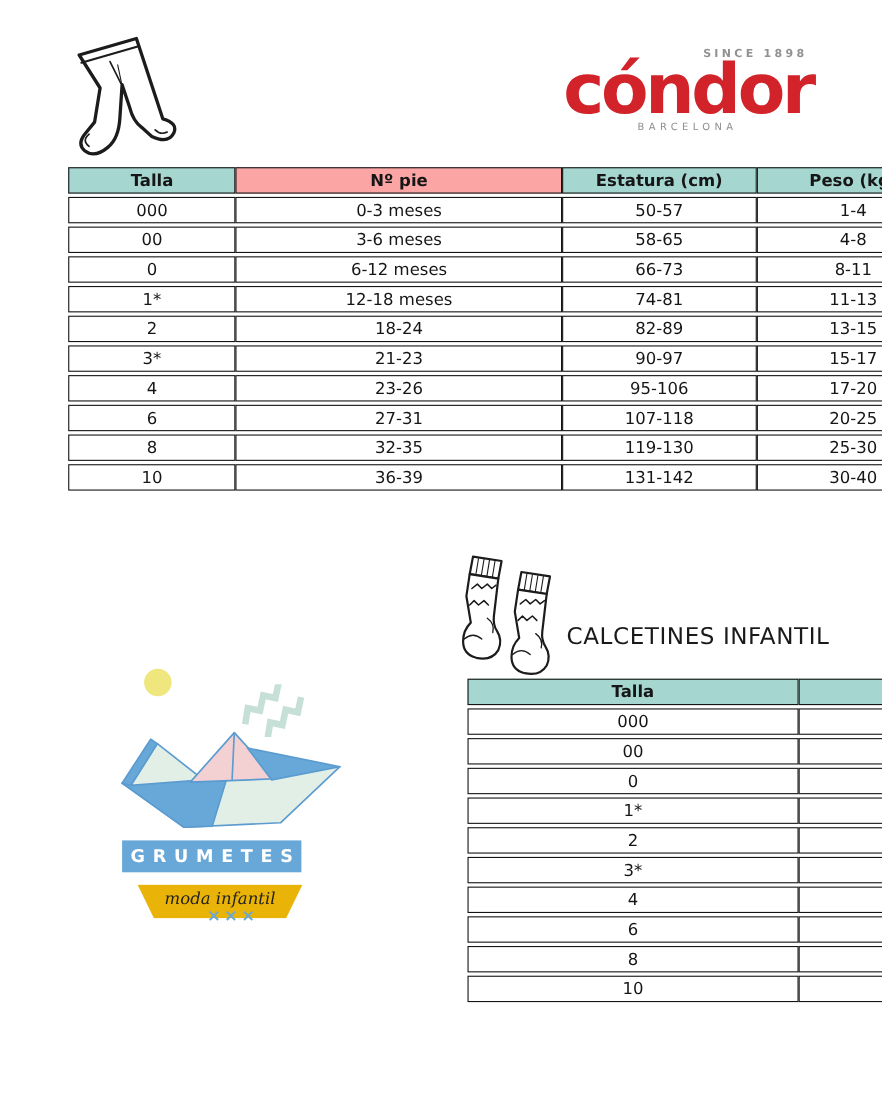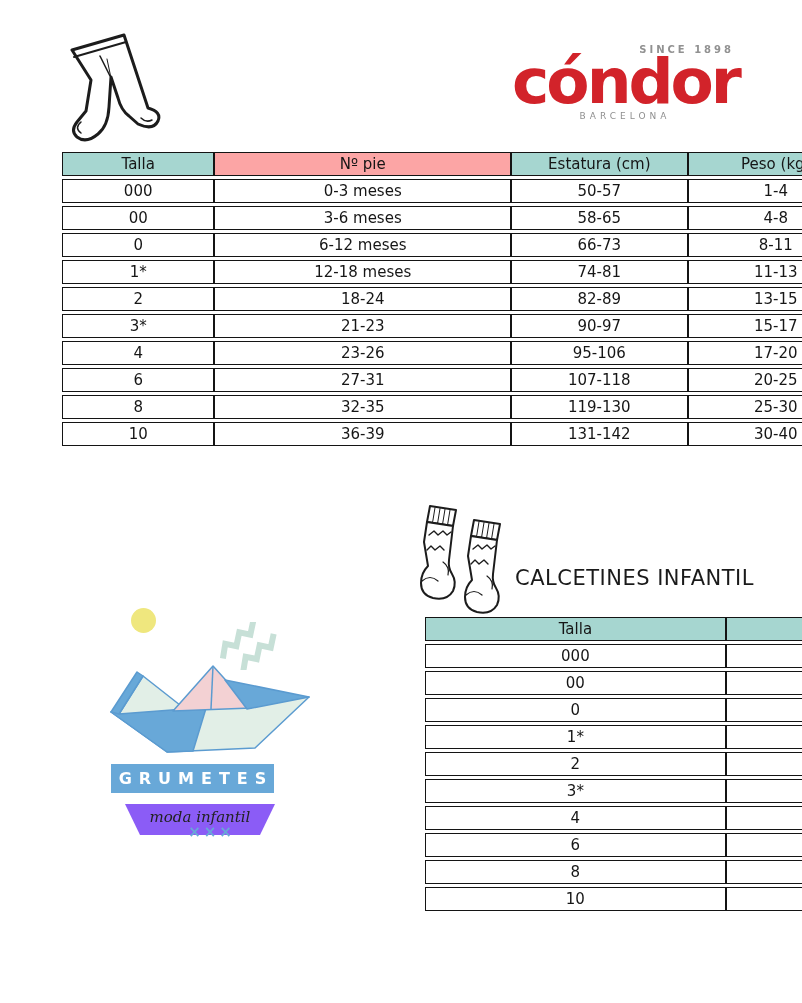--- a/index.html
+++ b/index.html
@@ -32,21 +32,21 @@
 
   
   table.size-table {
     border-collapse:separate; border-spacing:0 3px; table-layout:fixed; width:100%;
   }
   table.size-table th, table.size-table td {
     border:1.5px solid #141414; height:24px; text-align:center;
     font-size:15px; font-weight:normal; padding:0 2px; white-space:nowrap;
     color:#161616; vertical-align:middle;
   }
-  table.size-table th { font-weight:normal; }
+  table.size-table th { font-weight:bold; }
   .t1 { width:497px; }
   .t1 th:nth-child(1){ width:19%; }
   .t1 th:nth-child(2){ width:37%; }
   .t1 th:nth-child(3){ width:22%;margin-left:32px; }
   .t1 th:nth-child(4){ width:22%; }
   .t2 { width:321px; }
   .t2 th:nth-child(1){ width:37.5%; }
   .t2 th:nth-child(2){ width:62.5%; }
 
   
@@ -258,20 +258,20 @@
         <path class="boat-mint" d="M36,12 L78,45 L12,50 Z" fill="#e2efe7" stroke="#5b9bd0"></path>
         <path class="boat-blue" d="M36,12 L12,50 L4,48 L30,8 Z" fill="#68a8d8" stroke="#5b9bd0"></path>
         <path class="boat-pink" d="M106,2 L66,47 L144,44 Z" fill="#f3d1d3" stroke="#5b9bd0"></path>
         <path class="boat-line" d="M106,2 L104,45" fill="none" stroke="#5b9bd0"></path>
         <path class="boat-blue" d="M118,16 L202,33 L140,45 Z" fill="#68a8d8" stroke="#5b9bd0"></path>
       </g>
     </svg>
 
     <div class="band" style="background: rgb(104, 168, 216); font-weight: bold;">GRUMETES</div>
 
-    <div class="banner" style="background: #8b5cf6;">
+    <div class="banner" style="background: #eab308;">
       <div class="tagline">moda infantil</div>
     </div>
 
     <div class="xmarks" style="color: rgb(104, 168, 216);">×××</div>
   </div>
 
 </div>
 
 </body></html>

